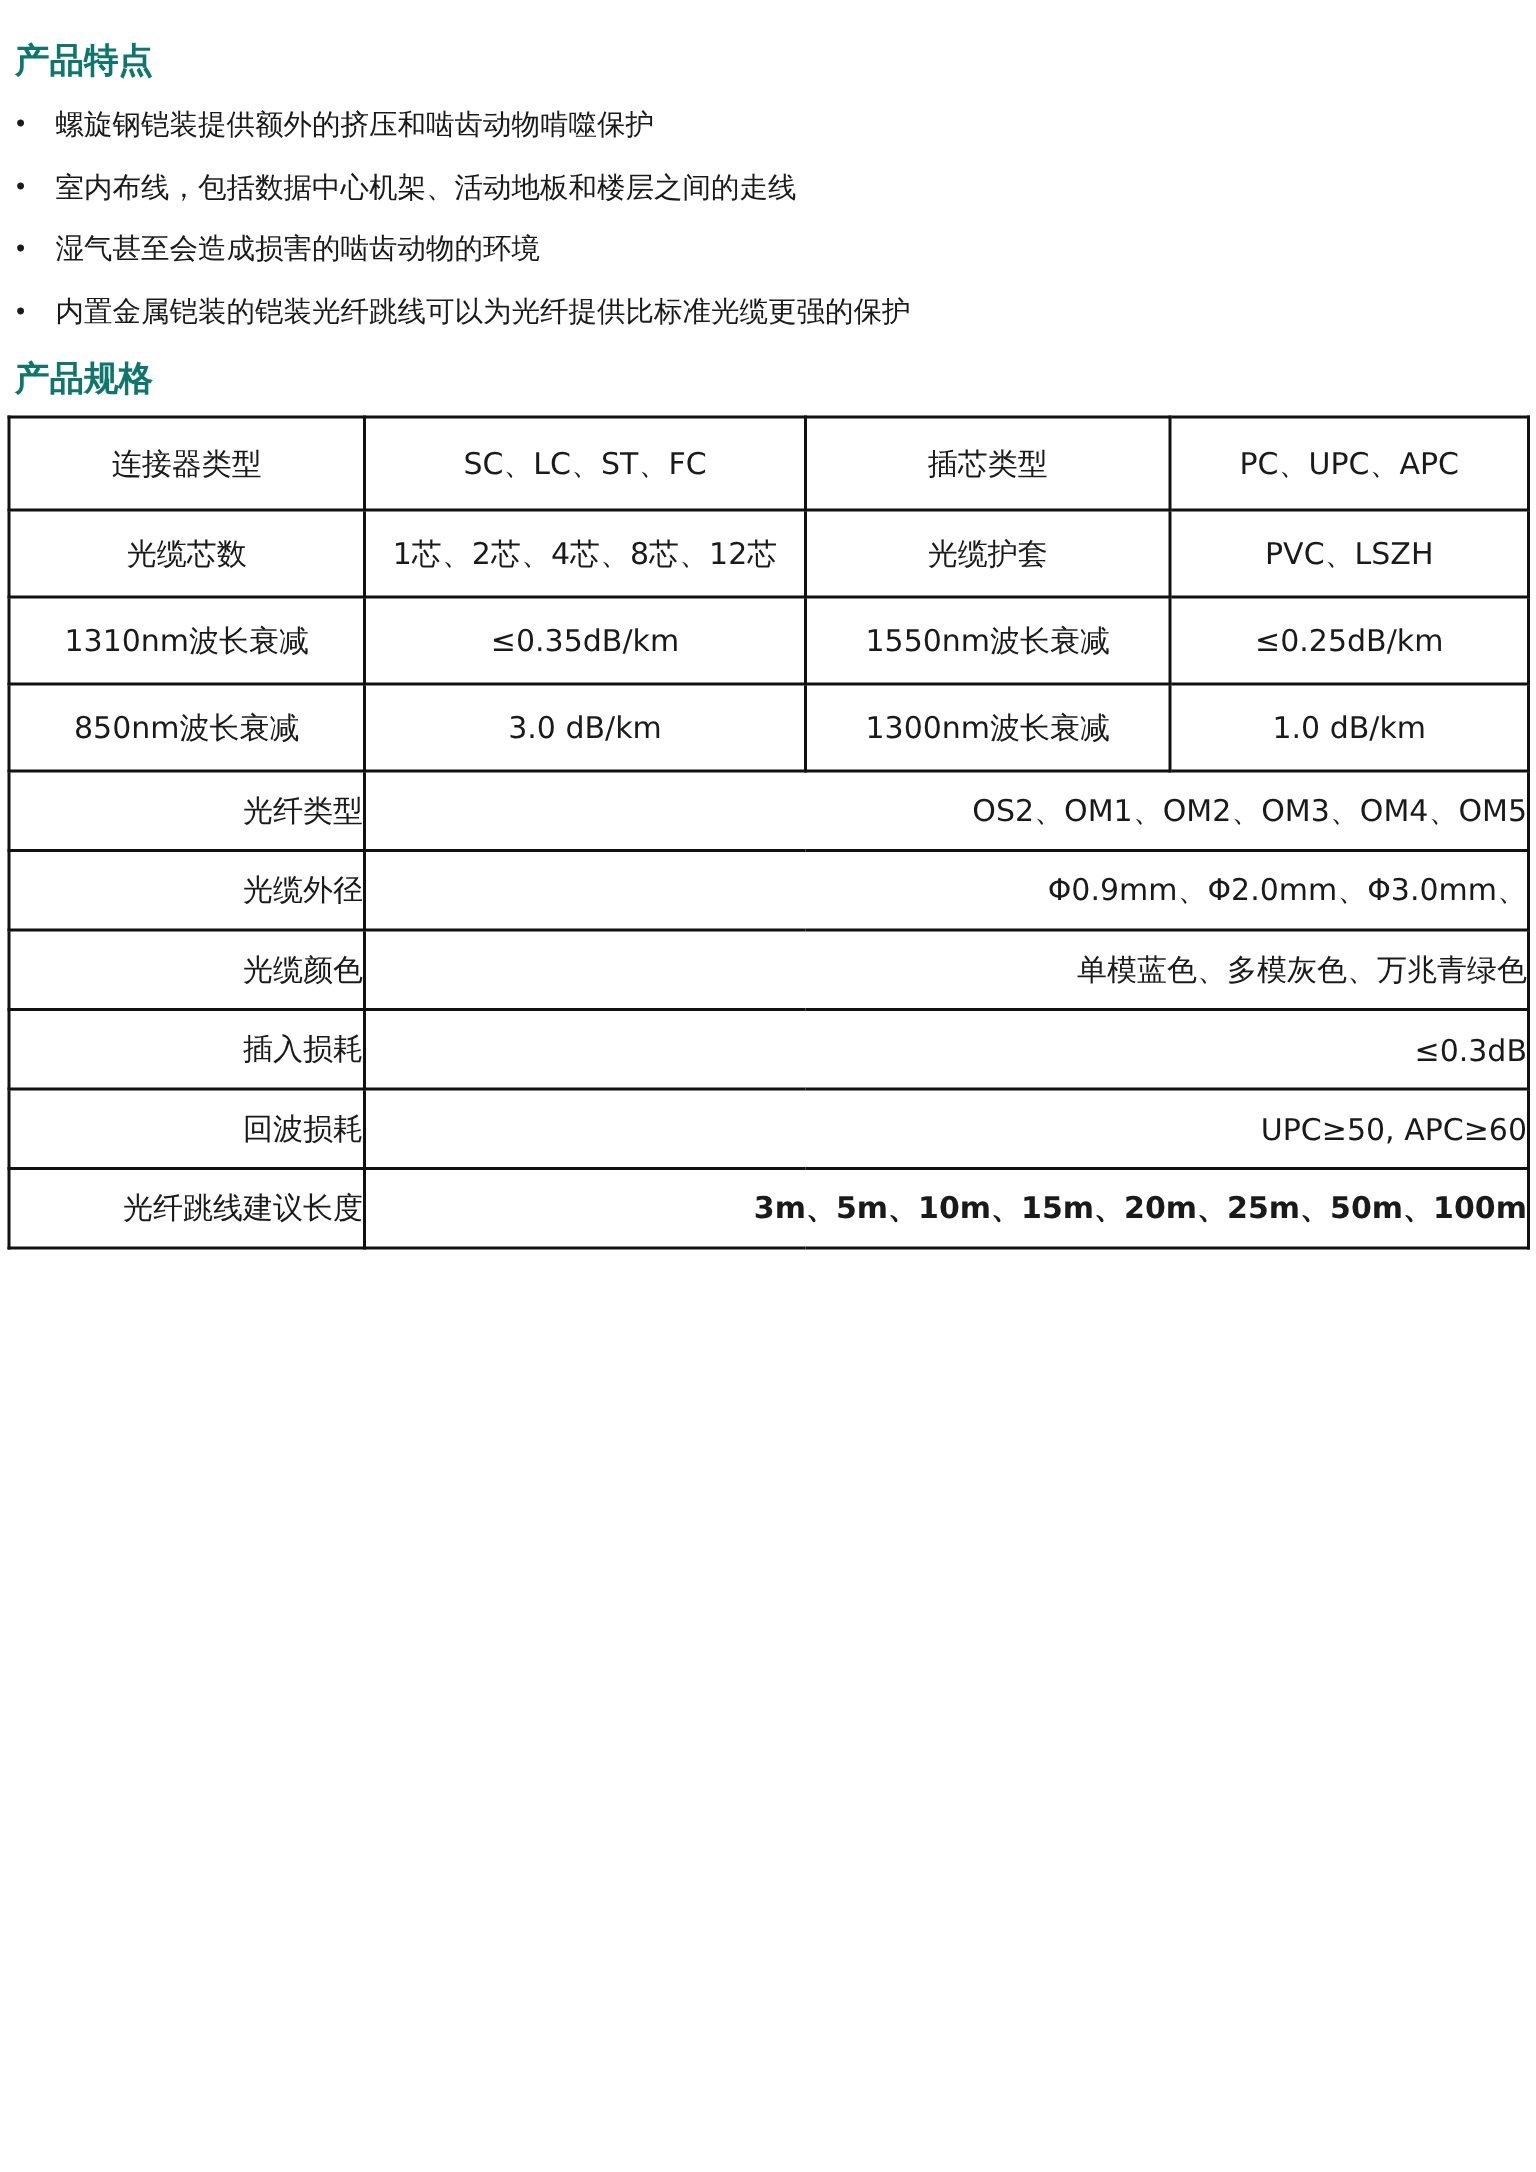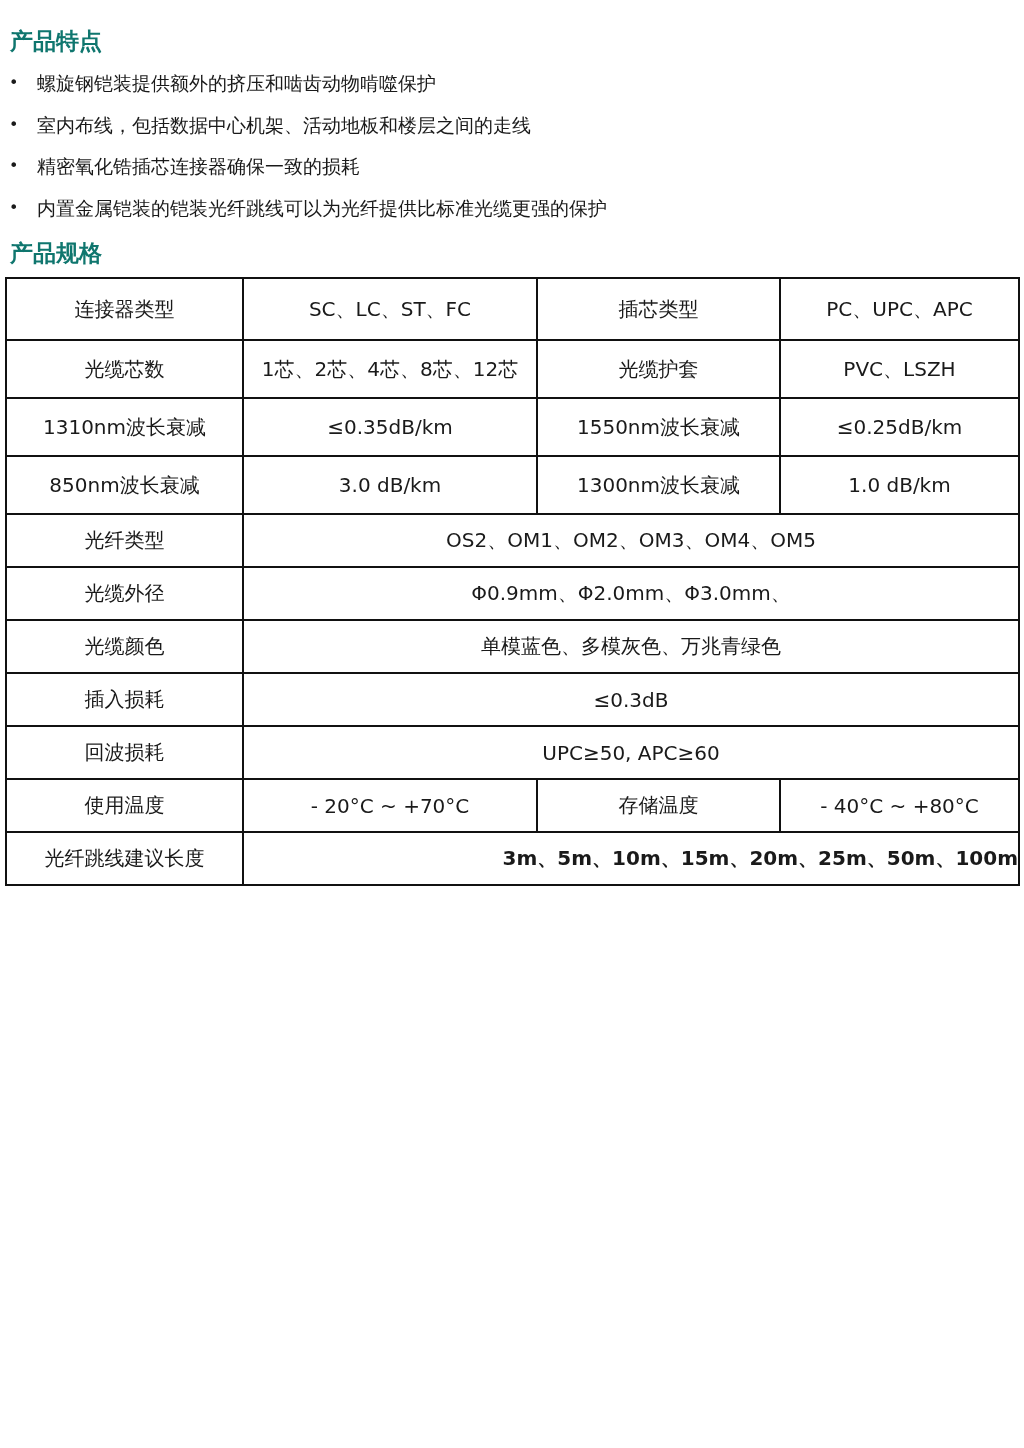--- a/index.html
+++ b/index.html
@@ -69,40 +69,40 @@
     padding: 0;
     white-space: nowrap;
   }
   table.spec-table td.left-align {
     text-align: right;
     padding-left: 3px;
     font-weight: bold;
   }
   tr.r-h62 td { height: 60px; }
   tr.r-h58 td { height: 56px; }
-  tr.r-h52 td { height: 51px; }
+  tr.r-h52 td { height: 51px; text-align: right; }
   tr.r-h77 td { height: 75px; }
 </style>
 </head>
 <body>
 
 <h2 id="features-title" class="section-title">产品特点</h2>
 
 <ul class="feature-list">
   <li class="feature-item">
     <span class="bullet">•</span>
     <span>螺旋钢铠装提供额外的挤压和啮齿动物啃噬保护</span>
   </li>
   <li class="feature-item">
     <span class="bullet">•</span>
     <span>室内布线，包括数据中心机架、活动地板和楼层之间的走线</span>
   </li>
   <li class="feature-item">
     <span class="bullet">•</span>
-    <span>精密氧化锆插芯连接器确保一致的损耗</span>
+    <span>湿气甚至会造成损害的啮齿动物的环境</span>
   </li>
   <li class="feature-item">
     <span class="bullet">•</span>
     <span>内置金属铠装的铠装光纤跳线可以为光纤提供比标准光缆更强的保护</span>
   </li>
 </ul>
 
 <h2 id="specs-title" class="section-title">产品规格</h2>
 
 <table class="spec-table">
@@ -151,23 +151,17 @@
     </tr>
     <tr class="r-h52">
       <td>插入损耗</td>
       <td colspan="3">≤0.3dB</td>
     </tr>
     <tr class="r-h52">
       <td>回波损耗</td>
       <td colspan="3">UPC≥50, APC≥60</td>
     </tr>
     <tr class="r-h52">
-      <td>使用温度</td>
-      <td>- 20°C ~ +70°C</td>
-      <td>存储温度</td>
-      <td>- 40°C ~ +80°C</td>
-    </tr>
-    <tr class="r-h52">
       <td>光纤跳线建议长度</td>
       <td colspan="3" class="left-align">3m、5m、10m、15m、20m、25m、50m、100m</td>
     </tr>
   </tbody>
 </table>
 
 </body></html>

